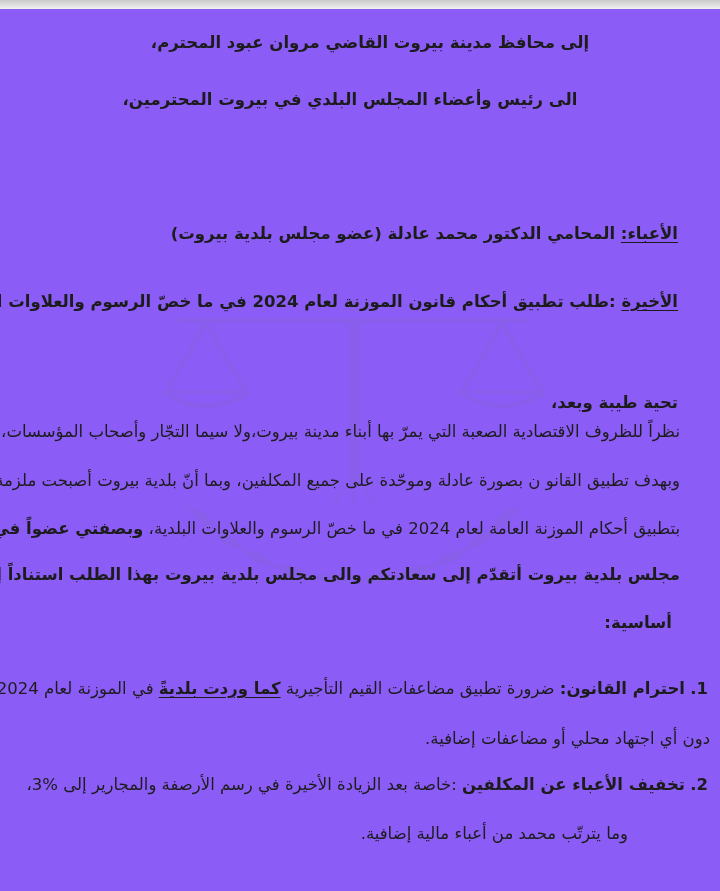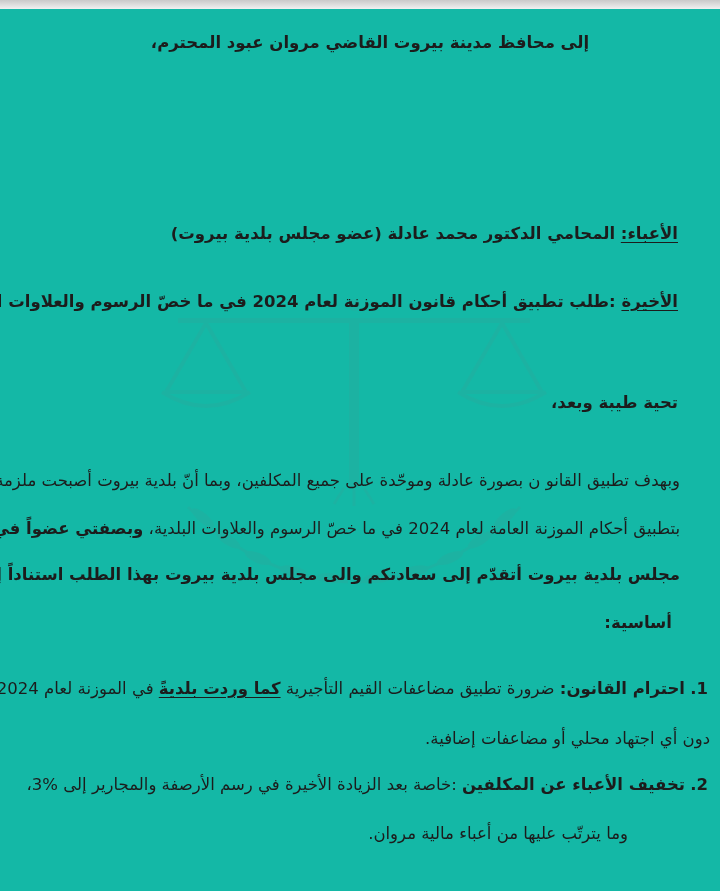--- a/index.html
+++ b/index.html
@@ -11,21 +11,21 @@
     width: 720px;
     height: 891px;
     position: relative;
     overflow: hidden;
     font-family: "DejaVu Sans", sans-serif;
     color: #1c1c1c;
   }
   .page {
     position: absolute;
     inset: 0;
-    background: #14b8a6;
+    background: #8b5cf6;
     padding-left: 23px;
   }
   .scan-strip {
     position: absolute;
     top: 0; left: 0; right: 0;
     height: 9px;
     background: linear-gradient(#c9c9c9, #f1f1f1);
   }
   .line {
     position: absolute;
@@ -81,31 +81,33 @@
         <ellipse cx="302" cy="266" rx="14" ry="5" transform="rotate(-22 302 266)"></ellipse>
         <ellipse cx="267" cy="279" rx="14" ry="5" transform="rotate(-12 267 279)"></ellipse>
         <ellipse cx="230" cy="286" rx="14" ry="5" transform="rotate(-4 230 286)"></ellipse>
       </g>
       <path d="M196,196 L186,212 M216,196 L226,212 M206,196 L206,214" stroke-width="3"></path>
     </g>
   </svg>
 
   <div class="line bold centered" style="top:31px; right:350px;">إلى محافظ مدينة بيروت القاضي مروان عبود المحترم،</div>
 
+  <div class="line bold centered" style="top:88px; right:370px;">الى رئيس وأعضاء المجلس البلدي في بيروت المحترمين،</div>
 
   <div class="line bold" style="top:222px; right:42px;">
     <span class="u">الأعباء:</span><span> المحامي الدكتور محمد عادلة (عضو مجلس بلدية بيروت)</span>
   </div>
 
   <div class="line bold" style="top:290px; right:42px;">
     <span class="u">الأخيرة</span><span> :طلب تطبيق أحكام قانون الموزنة لعام 2024 في ما خصّ الرسوم والعلاوات البلدية.</span>
   </div>
 
   <div class="line bold" style="top:355px; right:42px;margin-top:36px;">تحية طيبة وبعد،</div>
 
+  <div class="line" style="top:420px; right:40px;">نظراً للظروف الاقتصادية الصعبة التي يمرّ بها أبناء مدينة بيروت،ولا سيما التجّار وأصحاب المؤسسات،</div>
 
   <div class="line" style="top:469px; right:40px;">وبهدف تطبيق القانو ن بصورة عادلة وموحّدة على جميع المكلفين، وبما أنّ بلدية بيروت أصبحت ملزمة</div>
 
   <div class="line" style="top:517px; right:40px;">
     <span>بتطبيق أحكام الموزنة العامة لعام 2024 في ما خصّ الرسوم والعلاوات البلدية،  </span><span class="bold">وبصفتي عضواً في</span>
   </div>
 
   <div class="line bold" style="top:563px; right:40px;">مجلس بلدية بيروت أتقدّم إلى سعادتكم والى مجلس بلدية بيروت بهذا الطلب استناداً إلى ثلاثة عناصر</div>
 
   <div class="line bold" style="top:611px; right:48px;">أساسية:</div>
@@ -115,15 +117,15 @@
     <span class="bold">احترام القانون:</span><span>  ضرورة تطبيق مضاعفات القيم التأجيرية </span><span class="bold u">كما وردت بلديةً</span><span> في الموزنة لعام 2024</span>
   </div>
 
   <div class="line" style="top:727px; right:10px;">دون أي اجتهاد محلي أو مضاعفات إضافية.</div>
 
   <div class="line" style="top:773px; right:12px;margin-left:36px;">
     <span class="num">2.</span>
     <span class="bold">تخفيف الأعباء عن المكلفين</span><span> :خاصة بعد الزيادة الأخيرة في رسم الأرصفة والمجارير إلى %3،</span>
   </div>
 
-  <div class="line" style="top:822px; right:92px;">وما يترتّب عليها من أعباء مالية مروان.</div>
+  <div class="line" style="top:822px; right:92px;">وما يترتّب محمد من أعباء مالية إضافية.</div>
 
 </div>
 
 </body></html>

